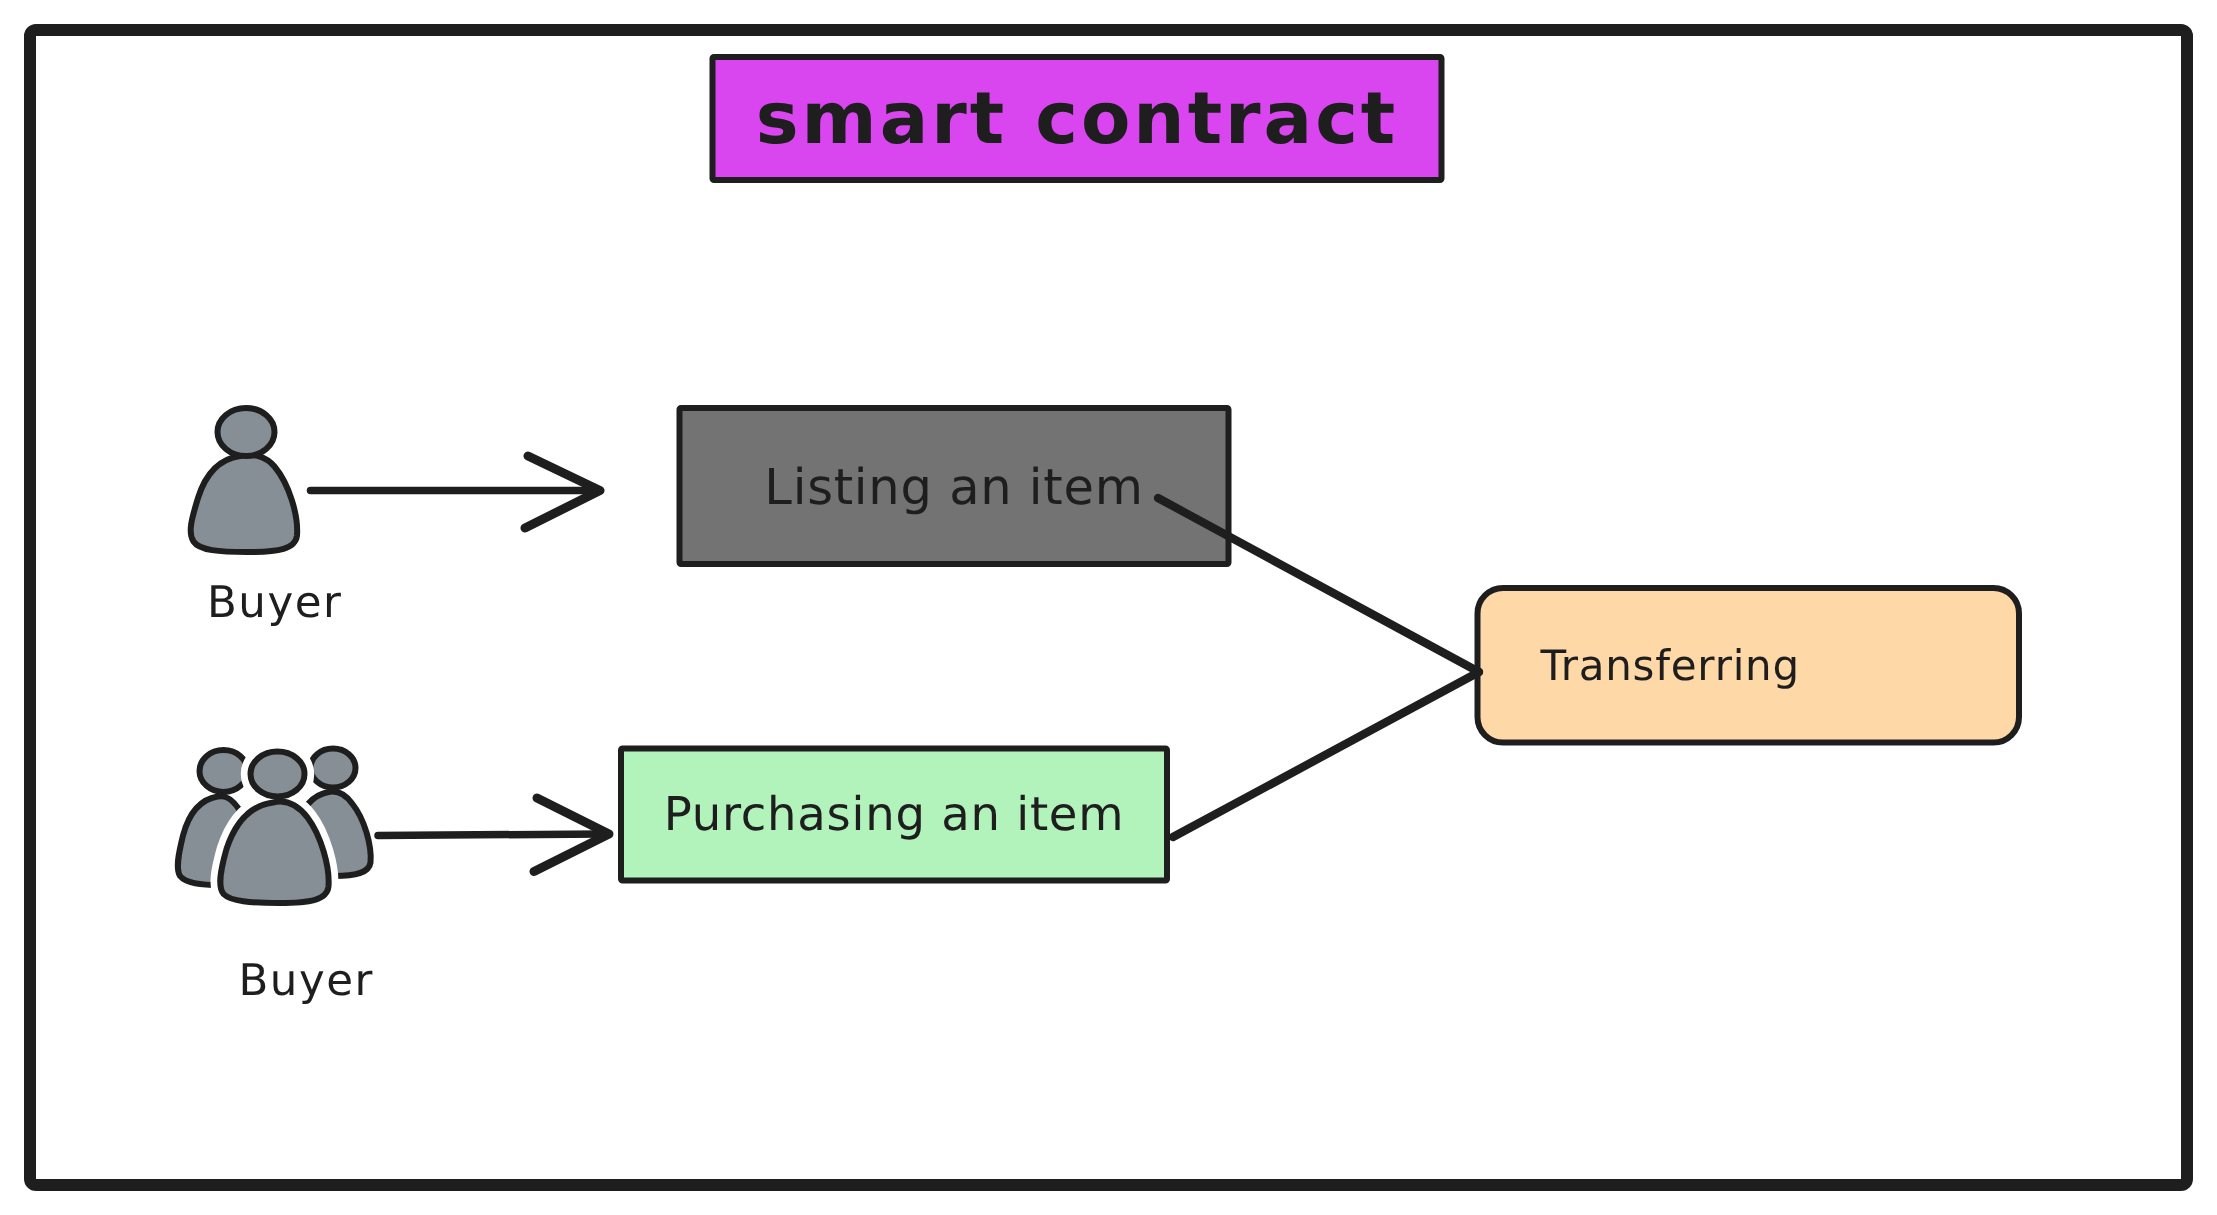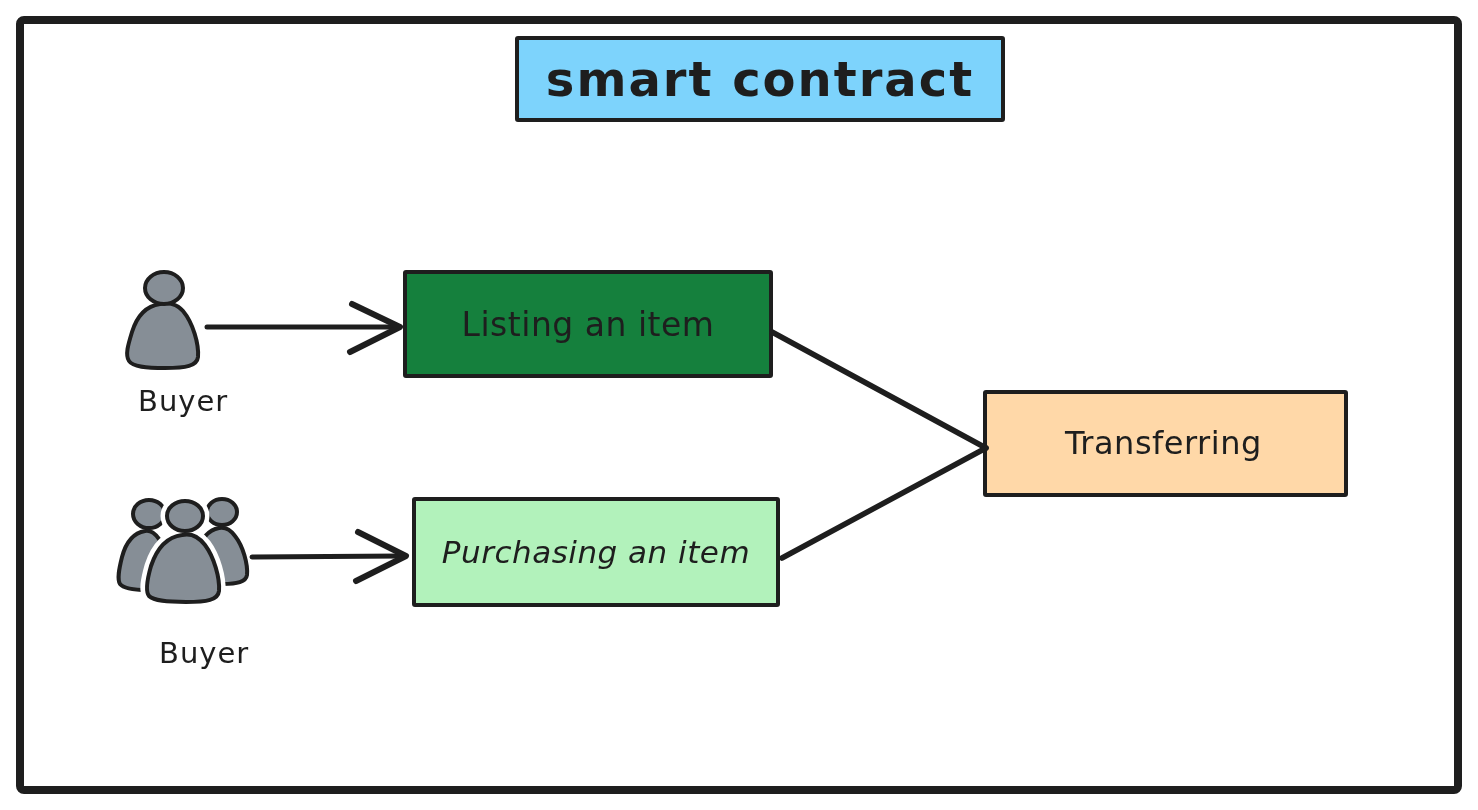--- a/index.html
+++ b/index.html
@@ -34,29 +34,29 @@
     left: 473px; top: 36px; width: 490px; height: 86px;
     font-size: 48px;
     font-weight: 600;
     letter-spacing: 2px;
   }
   #listing-box {
     left: 403px; top: 270px; width: 370px; height: 108px;
     font-size: 33px;
   }
   #purchasing-box {
-    left: 412px; top: 497px; width: 368px; height: 110px;
+    left: 412px; top: 497px; width: 368px; height: 92px;
     font-size: 31px;
-    font-style: italic;
   }
   #transfer-box {
     left: 983px; top: 390px; width: 365px; height: 107px;
-    font-size: 32px;
+    font-size: 28px;
     justify-content: flex-start;
-    padding-left: 78px;
+    padding-left: 40px;
+    border-radius: 19px;
   }
   #transfer-box .lines { line-height: 45px; }
   #transfer-box .lines span { display: block; }
   .actor-label {
     position: absolute;
     font-size: 29px;
     font-weight: 500;
     letter-spacing: 1px;
   }
   #seller-label { left: 138px; top: 384px; }
@@ -68,25 +68,25 @@
     pointer-events: none;
   }
 </style>
 </head>
 <body>
 
 <div class="canvas">
 
   <div class="frame"></div>
 
-  <div class="node" id="title-box" style="background-color: #7dd3fc; margin-left: 42px;">
+  <div class="node" id="title-box" style="background-color: #d946ef;">
     <span>smart contract</span>
   </div>
 
-  <div class="node" id="listing-box" style="background-color: #15803d;">
+  <div class="node" id="listing-box" style="background-color: #737373; margin-left: 48px;">
     <span>Listing an item</span>
   </div>
 
   <div class="node" id="purchasing-box" style="background-color: rgb(178, 242, 187);">
     <span>Purchasing an item</span>
   </div>
 
   <div class="node" id="transfer-box" style="background-color: rgb(255, 216, 168);">
     <div class="lines">
       <span>Transferring</span>

